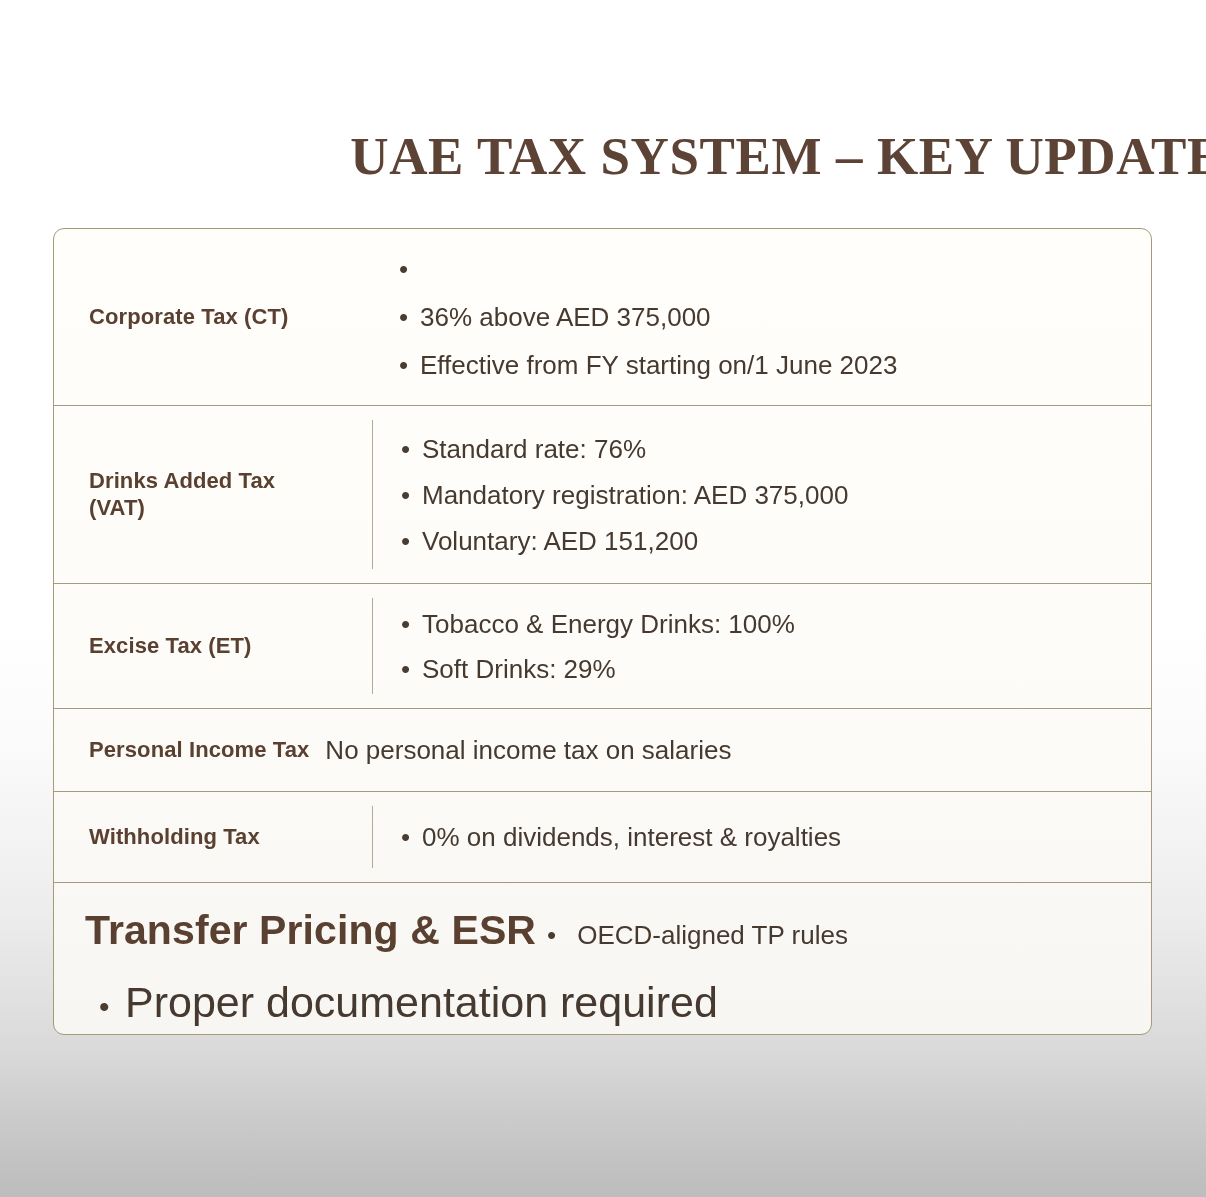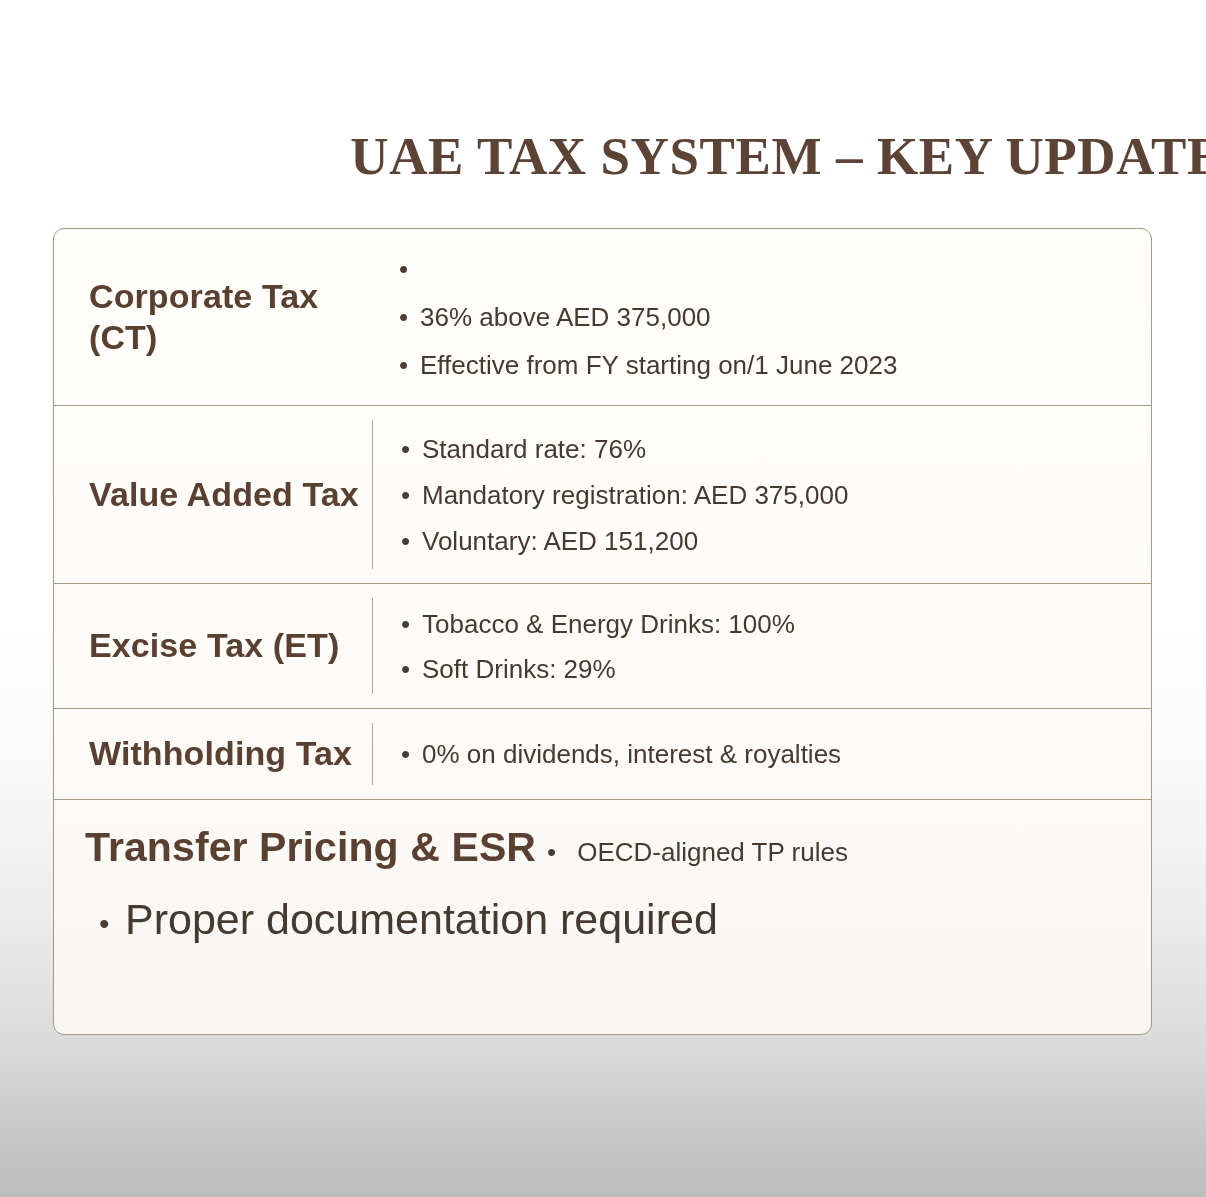--- a/index.html
+++ b/index.html
@@ -65,21 +65,21 @@
   }
   .row:last-child { border-bottom: none; }
 
   .label-cell {
     box-sizing: border-box;
     display: flex;
     align-items: center;
     flex: 0 0 auto;
     color: #5a4030;
     font-weight: bold;
-    font-size: 34px;
+    font-size: 22px;
     line-height: 1.22;
     letter-spacing: 0.1px;
   }
 
   .content-cell {
     box-sizing: border-box;
     display: flex;
     flex-direction: column;
     justify-content: center;
     flex: 1 1 auto;
@@ -211,21 +211,22 @@
         <div class="bullet-line">
           <span class="bullet-dot">•</span>
           <span class="bullet-text">Effective from FY starting on/1 June 2023</span>
         </div>
       </div>
     </div>
 
     <div class="row row-vat">
       <div class="label-cell">
         <div>
-          <span class="vat-label-l1">Value Added Tax</span>
+          <span class="vat-label-l1">Drinks Added Tax</span>
+          <span class="vat-label-l2">(VAT)</span>
         </div>
       </div>
       <div class="divider"></div>
       <div class="content-cell">
         <div class="bullet-line">
           <span class="bullet-dot">•</span>
           <span class="bullet-text">Standard rate: 76%</span>
         </div>
         <div class="bullet-line">
           <span class="bullet-dot">•</span>
@@ -246,20 +247,26 @@
           <span class="bullet-dot">•</span>
           <span class="bullet-text">Tobacco &amp; Energy Drinks: 100%</span>
         </div>
         <div class="bullet-line">
           <span class="bullet-dot">•</span>
           <span class="bullet-text">Soft Drinks: 29%</span>
         </div>
       </div>
     </div>
 
+    <div class="row row-pit">
+      <div class="label-cell">Personal Income Tax</div>
+      <div class="content-cell">
+        <div class="plain-line">No personal income tax on salaries</div>
+      </div>
+    </div>
 
     <div class="row row-wht">
       <div class="label-cell">Withholding Tax</div>
       <div class="divider"></div>
       <div class="content-cell">
         <div class="bullet-line">
           <span class="bullet-dot">•</span>
           <span class="bullet-text">0% on dividends, interest &amp; royalties</span>
         </div>
       </div>

